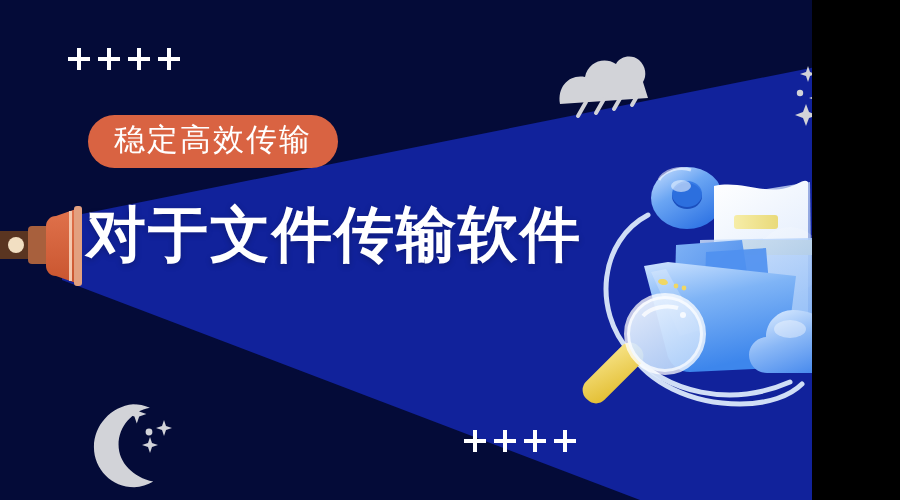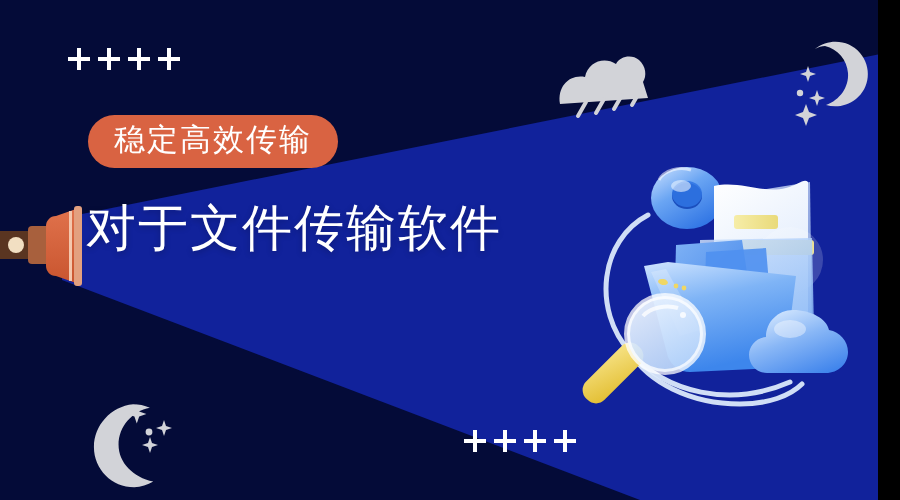--- a/index.html
+++ b/index.html
@@ -3,21 +3,21 @@
 <meta charset="utf-8">
 <title>Banner</title>
 <style>
   html, body {
     margin: 0;
     padding: 0;
     background: #000;
   }
   #banner {
     position: relative;
-    width: 878px;
+    width: 812px;
     height: 500px;
     overflow: hidden;
     font-family: "Liberation Sans", "DejaVu Sans", sans-serif;
     background: #040b38;
   }
   #bg-svg, #art-svg, #deco-svg {
     position: absolute;
     left: 0;
     top: 0;
     width: 900px;
@@ -47,22 +47,22 @@
     font-weight: 500;
     white-space: nowrap;
   }
 
   
   #headline {
     position: absolute;
     left: 86px;
     top: 198px;
     color: #ffffff;
-    font-size: 50px;
-    font-weight: 400;
+    font-size: 60px;
+    font-weight: 700;
     line-height: 1.22;
     letter-spacing: 2px;
     white-space: nowrap;
     text-shadow: 0 2px 6px rgba(0,0,0,0.22);
   }
   #headline .line { display: block; }
 </style>
 </head>
 <body>
 

